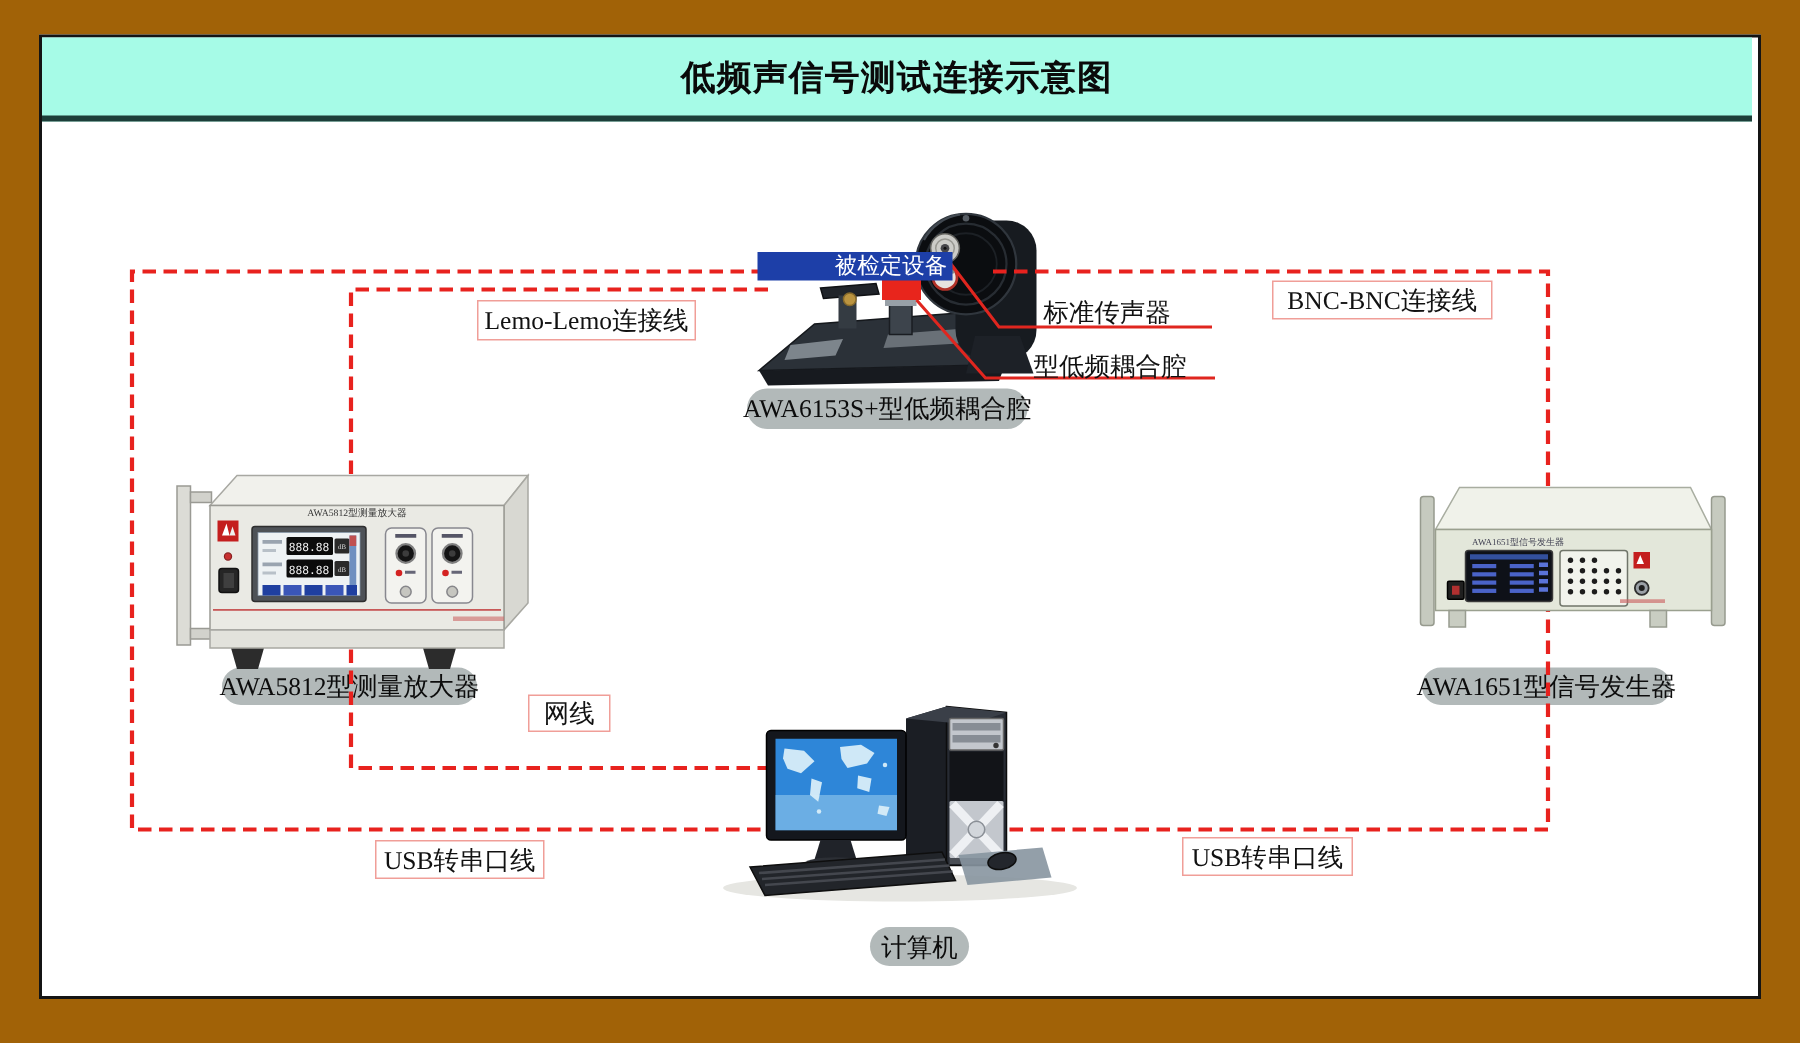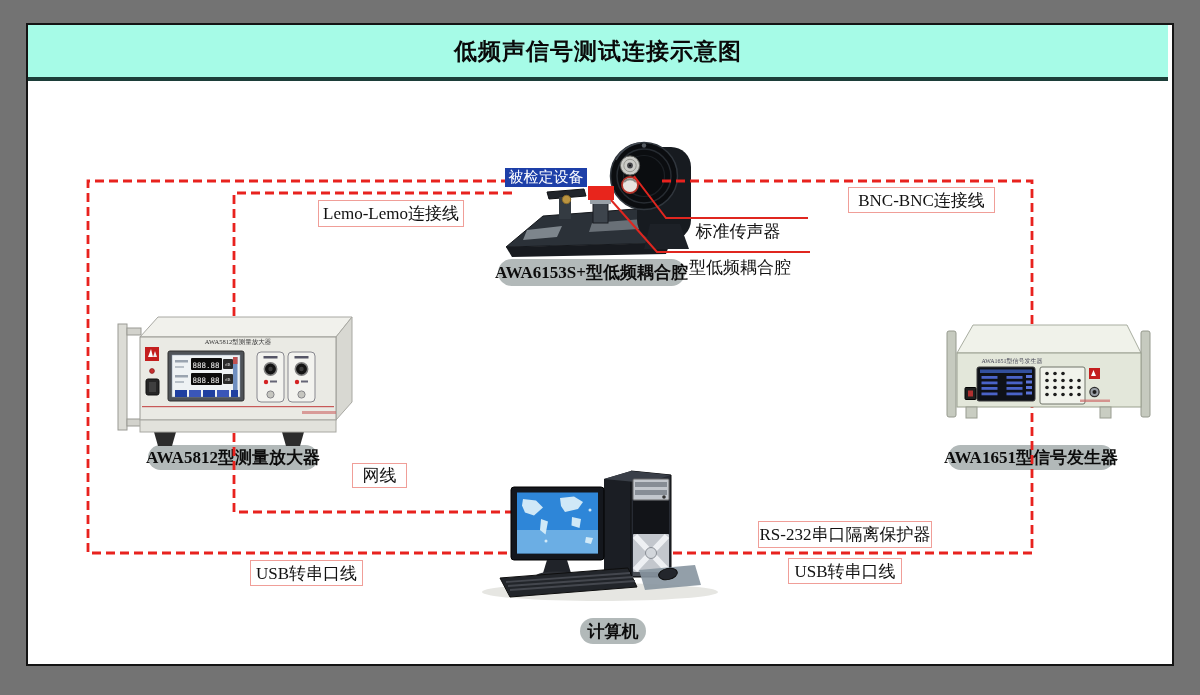--- a/index.html
+++ b/index.html
@@ -1,27 +1,27 @@
 <!DOCTYPE html>
 <html><head>
 <meta charset="utf-8">
 <style>
   html,body{margin:0;padding:0;background:#fff;}
-  #stage{position:relative;width:1200px;height:695px;background:#737373;overflow:hidden;
+  #stage{position:relative;width:1200px;height:695px;background:#a16207;overflow:hidden;
          font-family:"Liberation Serif","DejaVu Serif",serif;}
   #frame{position:absolute;left:26px;top:23px;width:1144px;height:639px;border:2px solid #141414;background:#fff;}
   #titlebar{position:absolute;left:28px;top:25px;width:1140px;height:52px;background:#a6fbe7;
             border-bottom:4px solid #1c3e39;display:flex;align-items:center;justify-content:center;}
   #titlebar .t{font-family:"Liberation Sans","DejaVu Sans",sans-serif;font-weight:bold;font-size:23px;color:#0a0a0a;letter-spacing:1px;}
   svg#gfx{position:absolute;left:0;top:0;pointer-events:none;z-index:2;}
   .stadium{position:absolute;z-index:1;background:#b2b9b9;border-radius:14px;display:flex;align-items:center;justify-content:center;
-           font-size:17px;color:#0c0c0c;white-space:nowrap;font-weight:bold;}
+           font-size:17px;color:#0c0c0c;white-space:nowrap;}
   .cbox{position:absolute;z-index:5;background:#fff;border:1px solid #f09e98;display:flex;align-items:center;justify-content:center;
         font-size:17px;color:#111;white-space:nowrap;}
-  .ptxt{position:absolute;z-index:5;font-size:17px;color:#111;white-space:nowrap;display:flex;align-items:center;justify-content:center;margin-top:23px;}
+  .ptxt{position:absolute;z-index:5;font-size:17px;color:#111;white-space:nowrap;display:flex;align-items:center;justify-content:center;}
   .bluetag{position:absolute;z-index:5;background:#1d3fa8;color:#fff;display:flex;align-items:center;justify-content:center;
            font-size:15px;white-space:nowrap;}
 </style>
 </head>
 <body>
 
 <div id="stage">
   <div id="frame"></div>
   <div id="titlebar">
     <div class="t">低频声信号测试连接示意图</div>
@@ -211,23 +211,22 @@
       <ellipse cx="668" cy="574" rx="9.5" ry="5.5" fill="#23262c" stroke="#0d0d0d" transform="rotate(-12 668 574)"></ellipse>
     </g>
 
     <g stroke="#e0261f" stroke-width="2" fill="none">
       <path d="M634,176 L666,218 H808"></path>
       <path d="M611,200 L657,252 H810"></path>
     </g>
     <rect x="588" y="186" width="26" height="14" fill="#e8251c"></rect>
   </svg>
 
-  <div class="bluetag" style="left:505px;top:168px;width:82px;height:19px;">被检定设备</div>
+  <div class="bluetag" style="left:505px;top:168px;width:82px;height:19px;padding-left:48px;">被检定设备</div>
   <div class="ptxt" style="left:690px;top:199px;width:96px;height:18px;">标准传声器</div>
   <div class="ptxt" style="left:692px;top:235px;width:96px;height:18px;">型低频耦合腔</div>
 
   <div class="cbox" style="left:318px;top:200px;width:144px;height:25px;">Lemo-Lemo连接线</div>
   <div class="cbox" style="left:848px;top:187px;width:145px;height:24px;">BNC-BNC连接线</div>
   <div class="cbox" style="left:352px;top:463px;width:53px;height:23px;">网线</div>
   <div class="cbox" style="left:250px;top:560px;width:111px;height:24px;">USB转串口线</div>
-  <div class="cbox" style="left:758px;top:521px;width:172px;height:25px;">RS-232串口隔离保护器</div>
   <div class="cbox" style="left:788px;top:558px;width:112px;height:24px;">USB转串口线</div>
 </div>
 
 </body></html>

